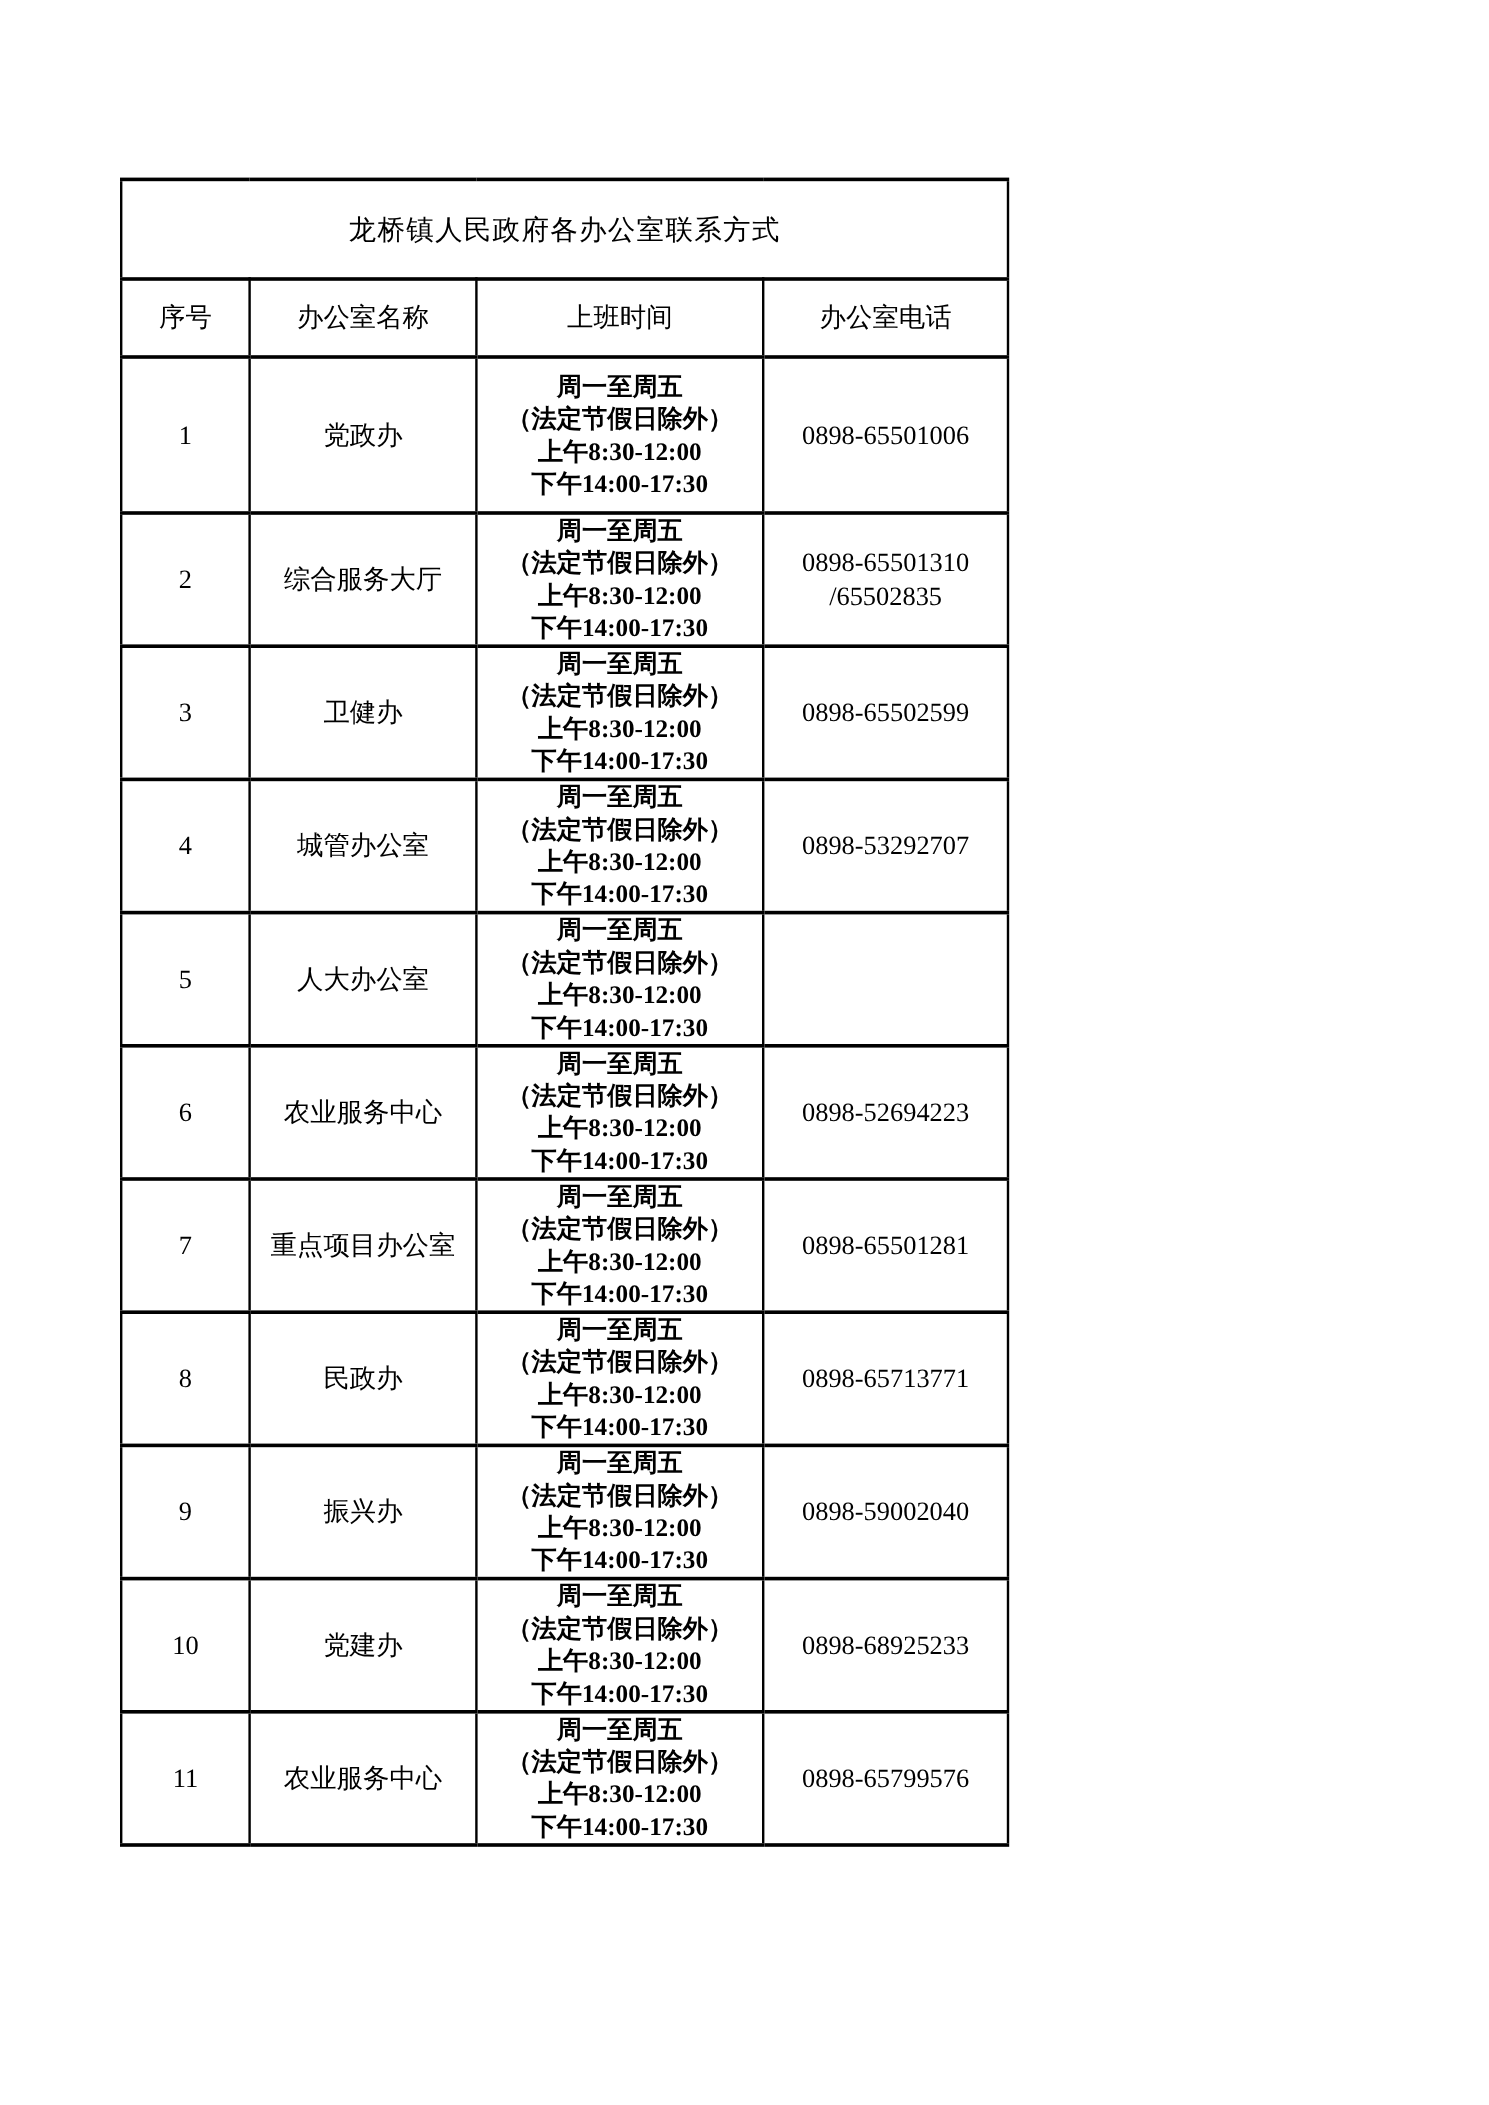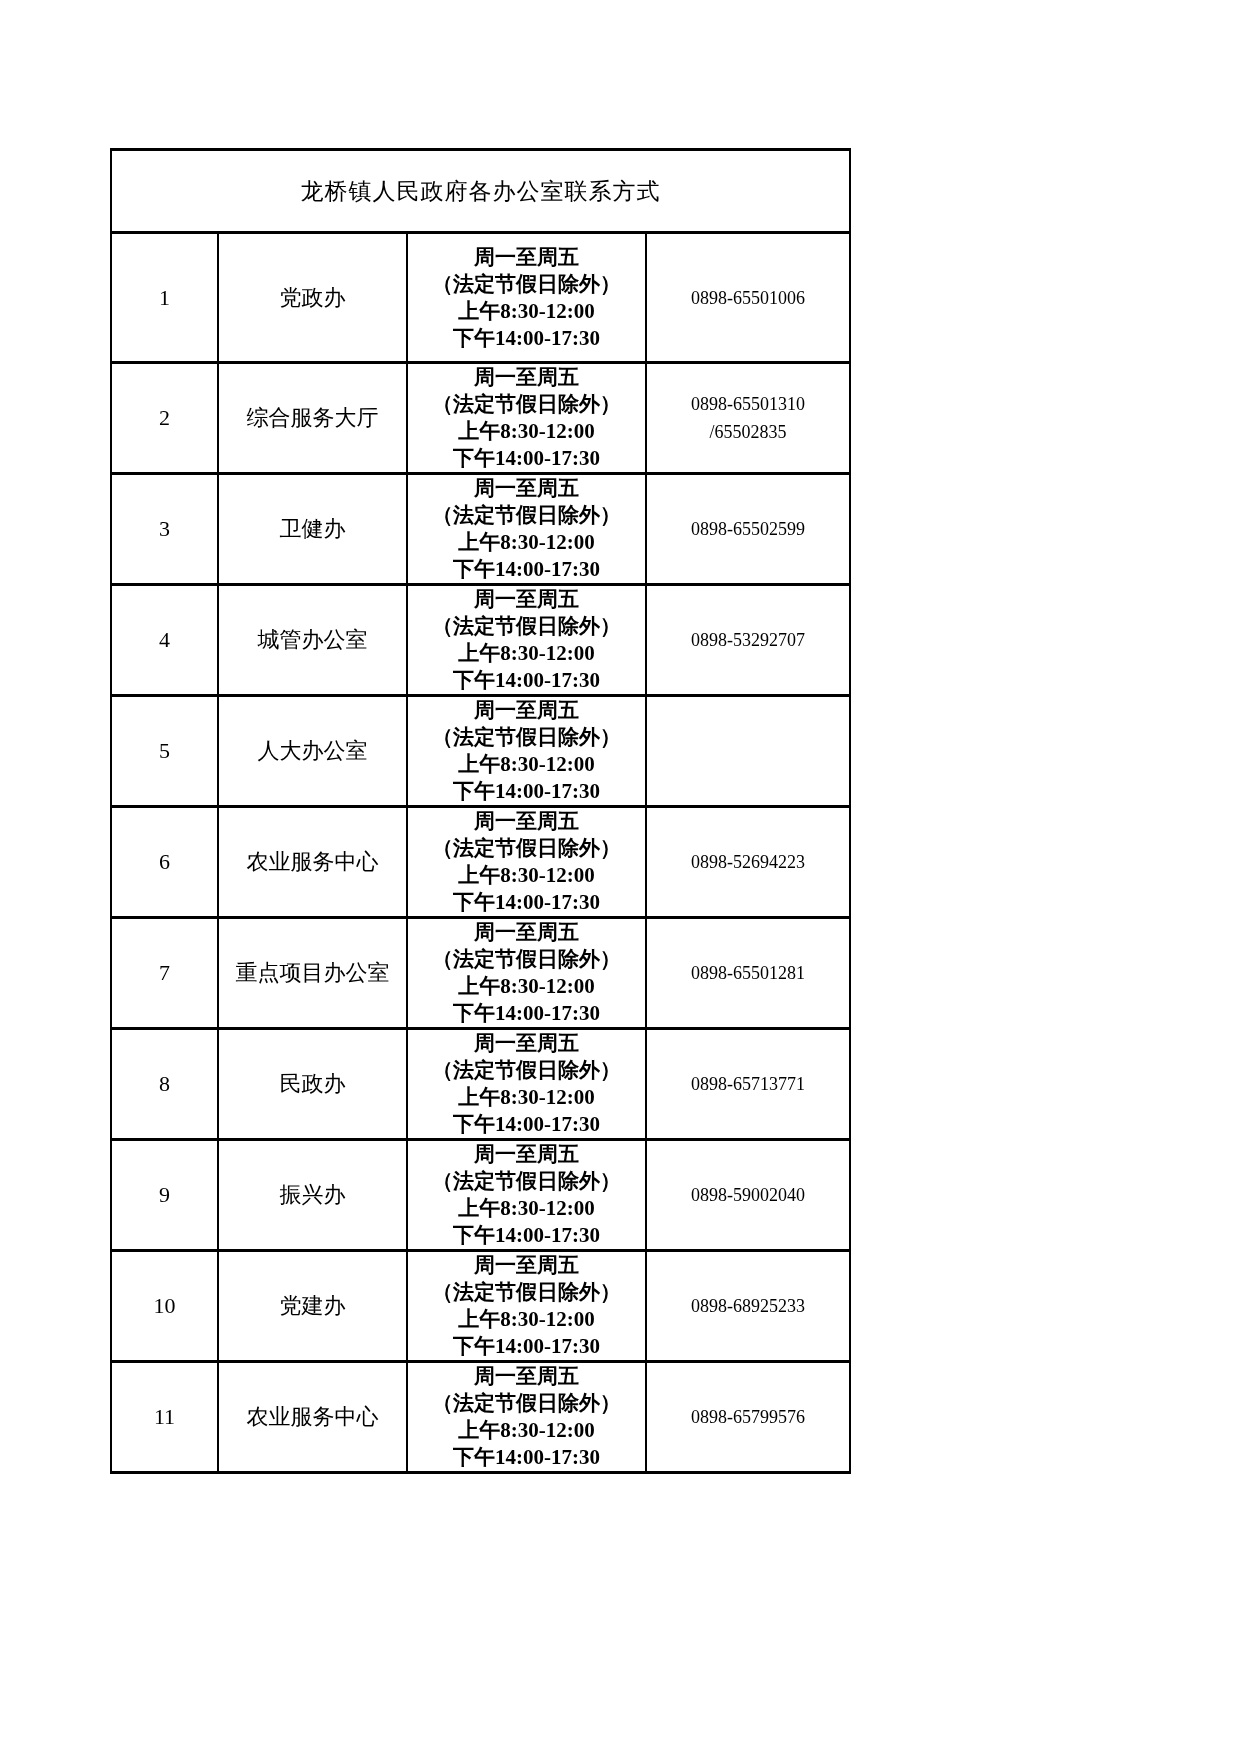--- a/index.html
+++ b/index.html
@@ -9,21 +9,21 @@
   }
   body {
     width: 1241px;
     height: 1754px;
     position: relative;
     font-family: "Liberation Serif", "DejaVu Serif", serif;
     color: #000000;
   }
   .doc-table-wrap {
     position: absolute;
-    left: 110px;
+    left: 100px;
     top: 148px;
   }
   table.contact-table {
     border-collapse: collapse;
     table-layout: fixed;
     width: 739px;
     background: #ffffff;
   }
   table.contact-table td {
     border-left: 2px solid #000;
@@ -51,40 +51,46 @@
   tr.data-row.first td {
     height: 127px;
   }
   .sched-line {
     line-height: 27px;
     font-size: 21px;
     font-weight: bold;
   }
   .phone-line {
     line-height: 28px;
-    font-size: 18px;
+    font-size: 22px;
   }
 </style>
 </head>
 <body>
 
 <div class="doc-table-wrap">
   <table class="contact-table">
     <colgroup>
       <col style="width:107px">
       <col style="width:189px">
       <col style="width:239px">
       <col style="width:204px">
     </colgroup>
 
     <tbody>
         <tr class="title-row">
       <td colspan="4">龙桥镇人民政府各办公室联系方式</td>
     </tr>
 
+    <tr class="header-row">
+      <td>序号</td>
+      <td>办公室名称</td>
+      <td>上班时间</td>
+      <td>办公室电话</td>
+    </tr>
 
     <tr class="data-row first">
       <td>1</td>
       <td>党政办</td>
       <td>
         <div class="sched-line">周一至周五</div>
         <div class="sched-line">（法定节假日除外）</div>
         <div class="sched-line">上午8:30-12:00</div>
         <div class="sched-line">下午14:00-17:30</div>
       </td>

